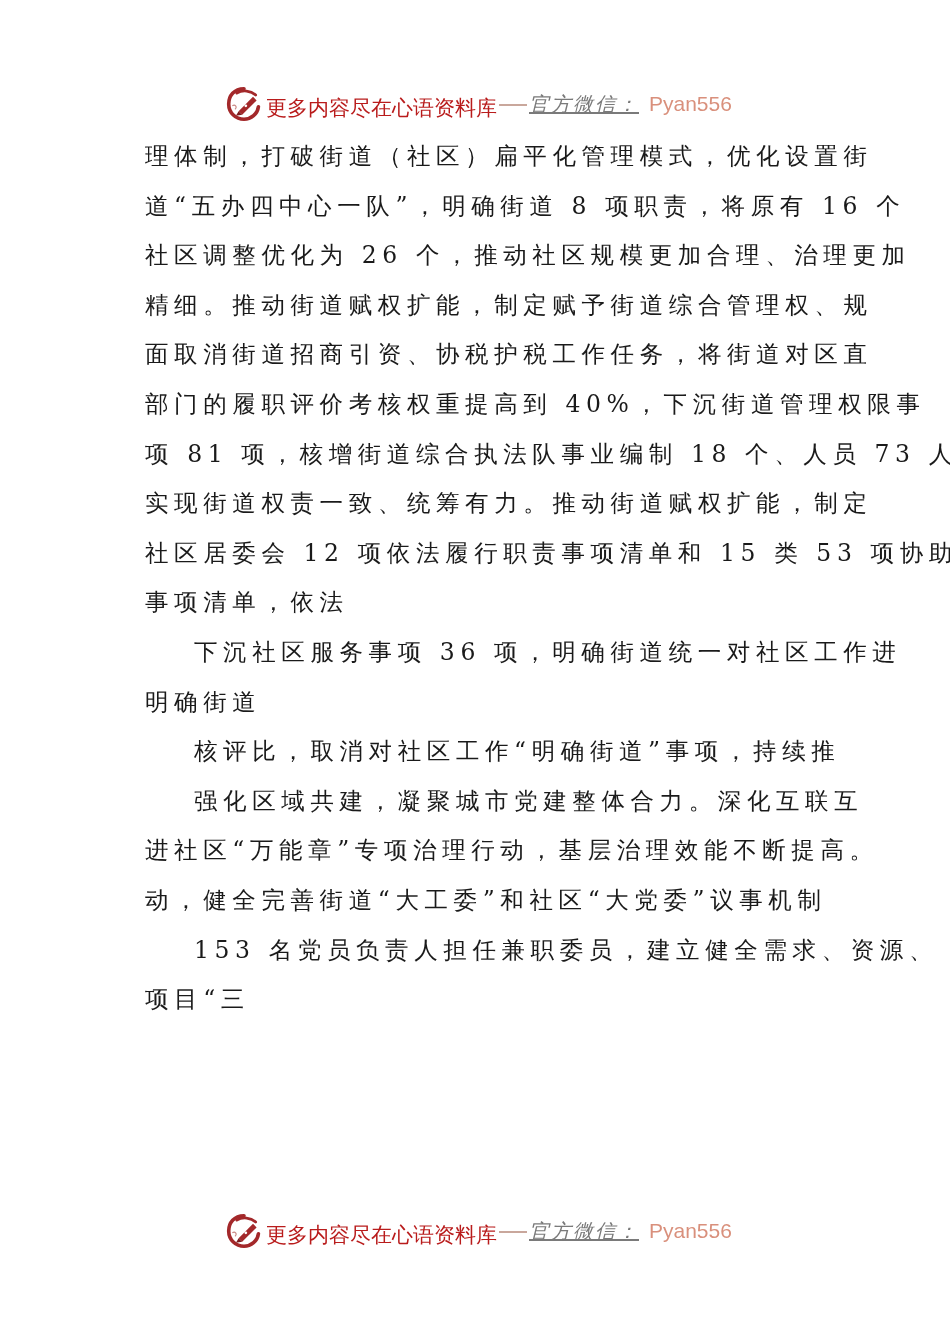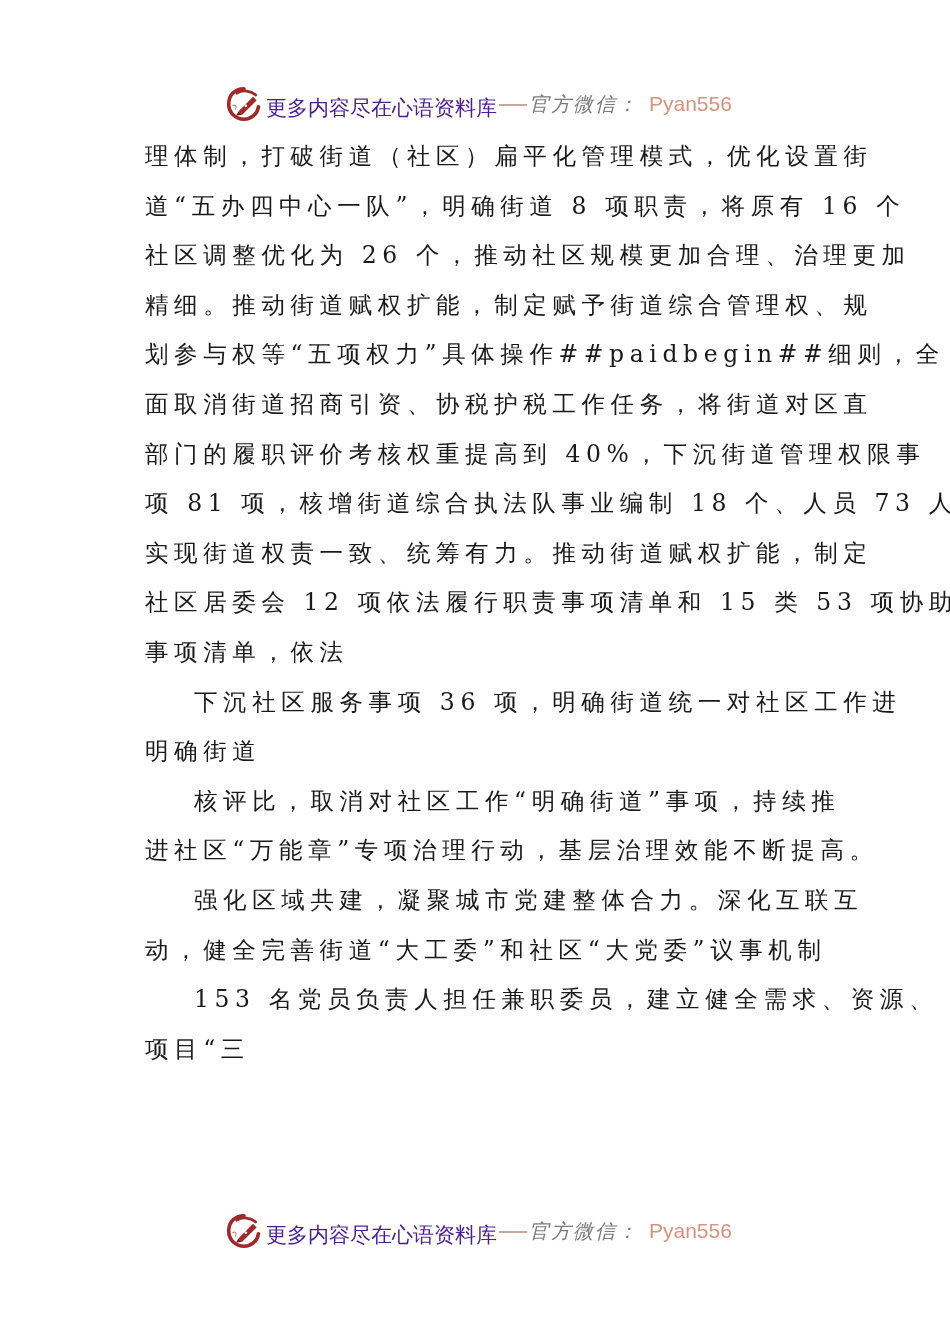--- a/index.html
+++ b/index.html
@@ -26,39 +26,40 @@
     .banner.bottom { top: 1211px; }
     .banner .logo {
       width: 36px;
       height: 36px;
       margin-right: 4px;
       flex: 0 0 auto;
     }
     .banner .site {
       font-family: Liberation Sans, sans-serif;
       font-size: 21px;
-      color: #4c1d95;
+      color: #b91c1c;
       letter-spacing: 0px;
       margin-top: 8px;
     }
     .banner .dash {
       display: inline-block;
       width: 28px;
       height: 2px;
       background: #c9a79c;
       margin: 0 2px 0 2px;
       position: relative;
       top: 1px;
     }
     .banner .wechat {
       font-family: "DejaVu Sans", "Liberation Sans", sans-serif;
       font-size: 20px;
       color: #7a7a7a;
       font-style: italic;
       letter-spacing: 2px;
+      text-decoration: underline;
     }
     .banner .wechat-id {
       font-family: "Liberation Sans", "DejaVu Sans", sans-serif;
       font-size: 21px;
       color: #d9907c;
       margin-left: 10px;
     }
     .content {
       position: absolute;
       left: 145px;
@@ -93,32 +94,31 @@
   <span class="dash"></span>
   <span class="wechat">官方微信：</span>
   <span class="wechat-id">Pyan556</span>
 </div>
 
 <div class="content">
   <div class="line">理体制，打破街道（社区）扁平化管理模式，优化设置街</div>
   <div class="line">道“五办四中心一队”，明确街道 8 项职责，将原有 16 个</div>
   <div class="line">社区调整优化为 26 个，推动社区规模更加合理、治理更加</div>
   <div class="line">精细。推动街道赋权扩能，制定赋予街道综合管理权、规</div>
-  <div class="line">划参与权等“五项权力”具体操作##paidbegin##细则，全</div>
   <div class="line">面取消街道招商引资、协税护税工作任务，将街道对区直</div>
   <div class="line">部门的履职评价考核权重提高到 40%，下沉街道管理权限事</div>
   <div class="line">项 81 项，核增街道综合执法队事业编制 18 个、人员 73 人，</div>
   <div class="line">实现街道权责一致、统筹有力。推动街道赋权扩能，制定</div>
   <div class="line">社区居委会 12 项依法履行职责事项清单和 15 类 53 项协助</div>
   <div class="line">事项清单，依法</div>
   <div class="line indent">下沉社区服务事项 36 项，明确街道统一对社区工作进</div>
   <div class="line">明确街道</div>
   <div class="line indent">核评比，取消对社区工作“明确街道”事项，持续推</div>
+  <div class="line indent">强化区域共建，凝聚城市党建整体合力。深化互联互</div>
   <div class="line">进社区“万能章”专项治理行动，基层治理效能不断提高。</div>
-  <div class="line indent">强化区域共建，凝聚城市党建整体合力。深化互联互</div>
   <div class="line">动，健全完善街道“大工委”和社区“大党委”议事机制</div>
   <div class="line indent">153 名党员负责人担任兼职委员，建立健全需求、资源、</div>
   <div class="line">项目“三</div>
 </div>
 
 <div class="banner bottom">
   <svg class="logo" viewBox="0 0 40 40">
     <path d="M20 3 C9 3 3 11 3 20 C3 30 11 37 20 37 C28 37 35 31 36 23" fill="none" stroke="#a3282a" stroke-width="4" stroke-linecap="round"></path>
     <path d="M12 8 C18 4 28 5 33 10" fill="none" stroke="#a3282a" stroke-width="3" stroke-linecap="round"></path>
     <path d="M14 28 L30 12 L34 16 L18 32 Z" fill="#a3282a"></path>

